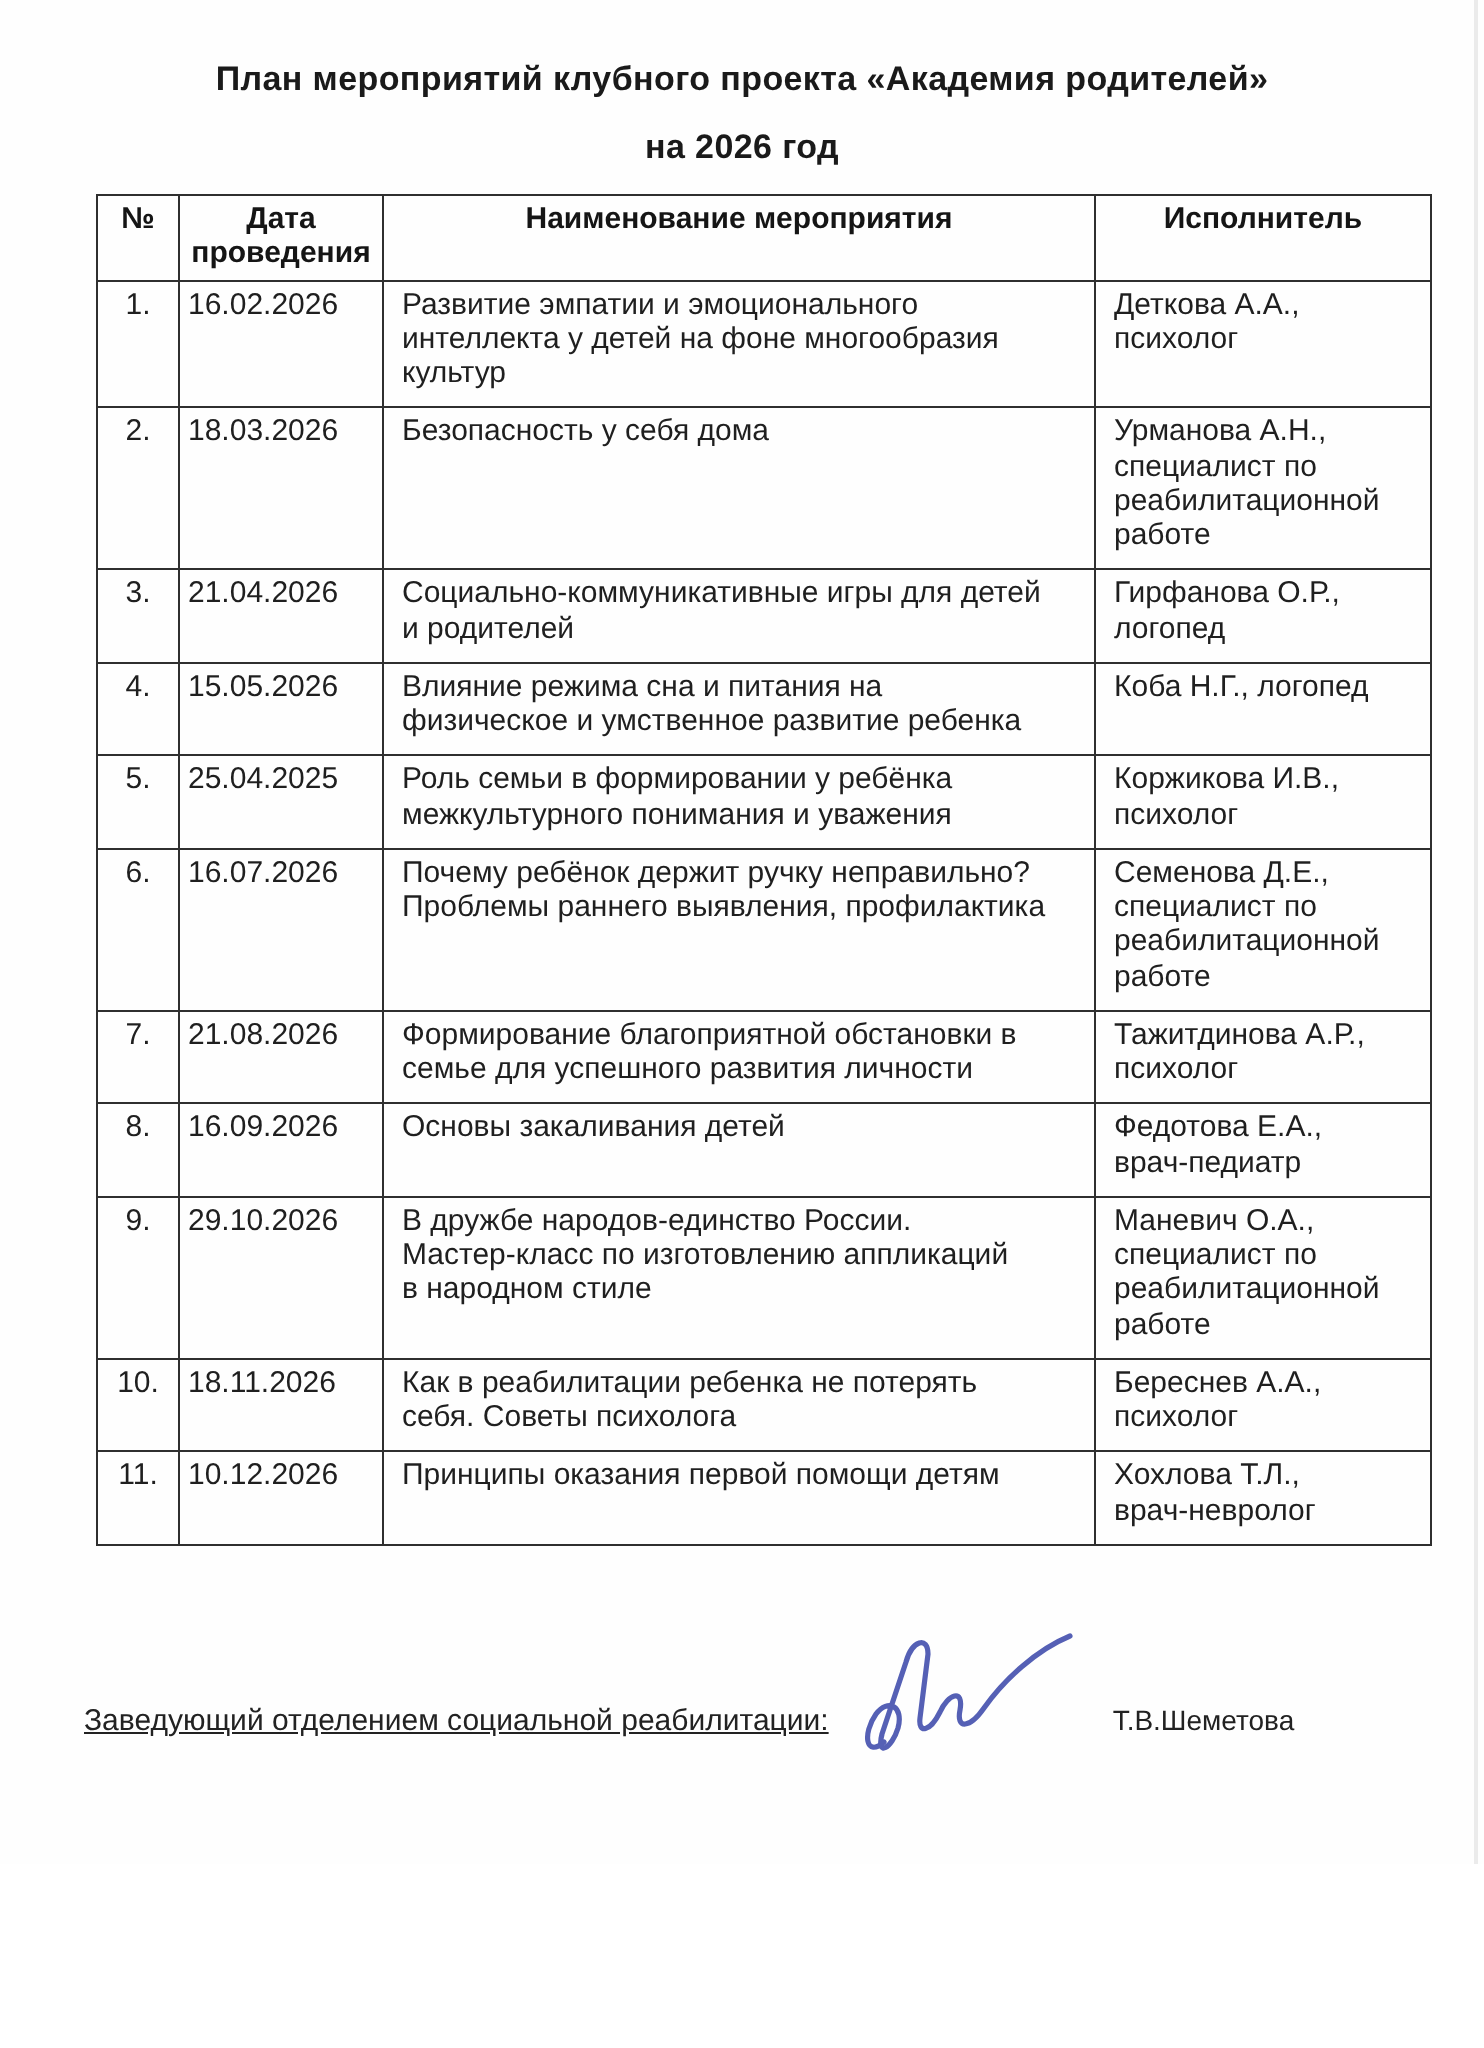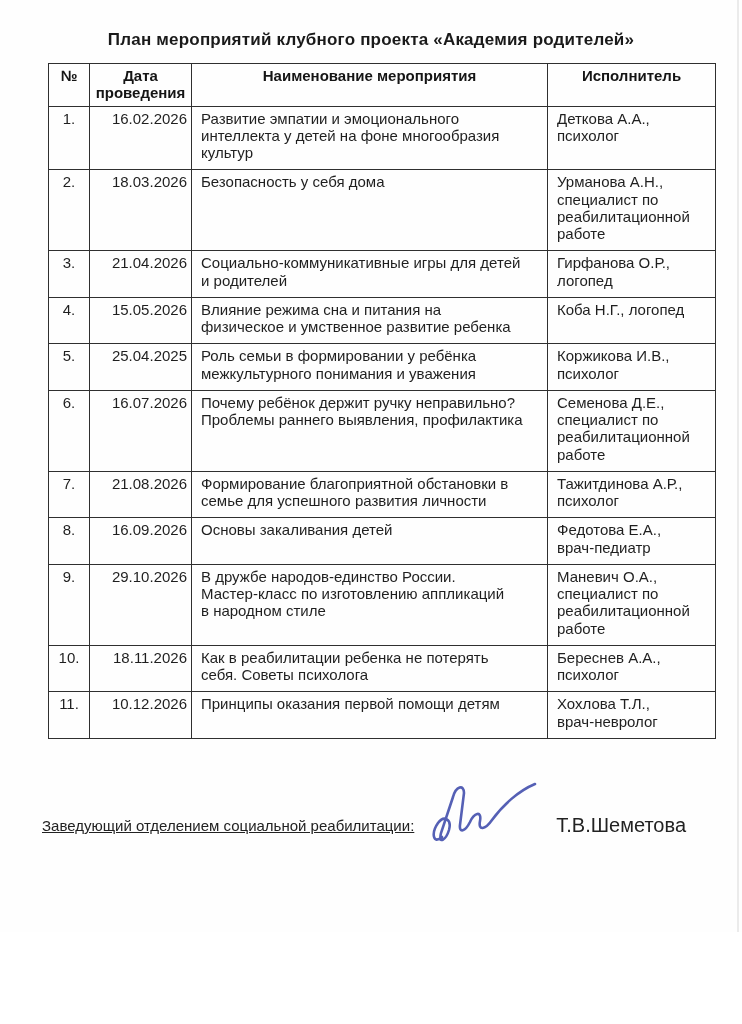--- a/index.html
+++ b/index.html
@@ -67,53 +67,54 @@
     color: #151515;
   }
   table.plan td {
     padding: 3px 9px 8px;
   }
   table.plan td.col-num {
     text-align: center;
     padding: 3px 4px 9px;
   }
   table.plan td.col-date {
-    text-align: right;
+    text-align: left;
     padding: 3px 4px 9px;
   }
   .footer {
     display: flex;
     align-items: center;
     margin: 46px 30px 0 42px;
   }
   .footer-label {
     font-size: 15px;
     color: #222;
     white-space: nowrap;
     text-decoration: underline;
   }
   .sig-wrap {
     margin-left: 14px;
     transform: translateY(-10px);
     flex: none;
   }
   .sig-name {
     margin-left: 16px;
-    font-size: 20px;
+    font-size: 14px;
     color: #222;
     white-space: nowrap;
   }
 </style>
 </head>
 <body>
 
 <div class="page">
 
   <div class="title-block">
     <div class="title-line">План мероприятий клубного проекта «Академия родителей»</div>
+    <div class="title-line">на 2026 год</div>
   </div>
 
   <table class="plan">
     <colgroup>
       <col class="c-num">
       <col class="c-date">
       <col class="c-name">
       <col class="c-exec">
     </colgroup>
     <thead>

